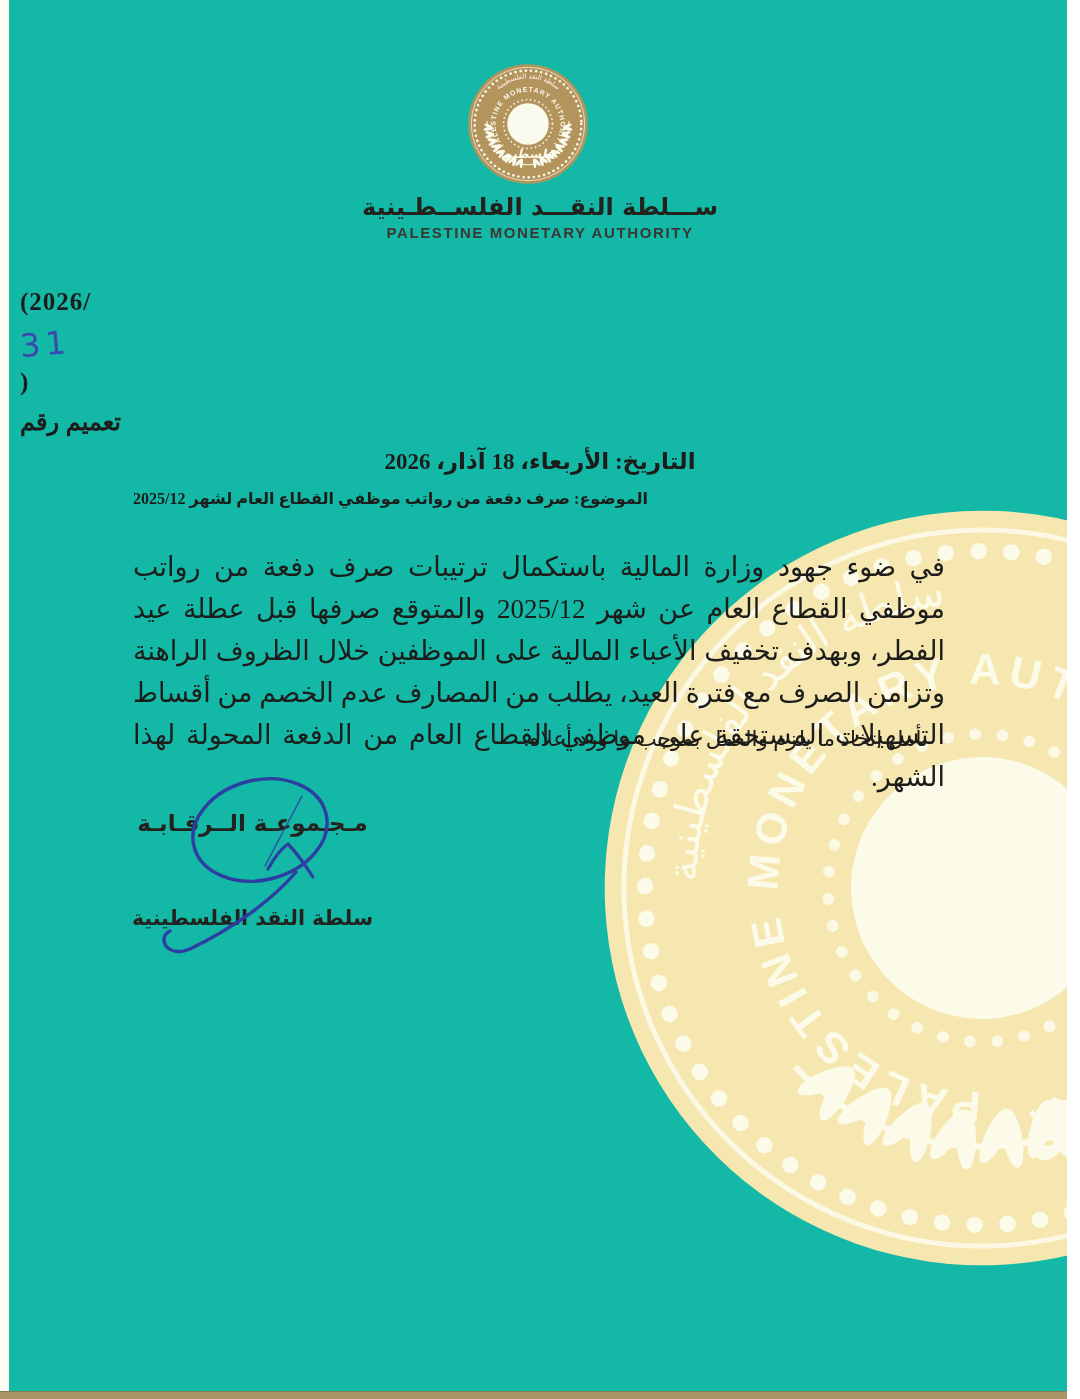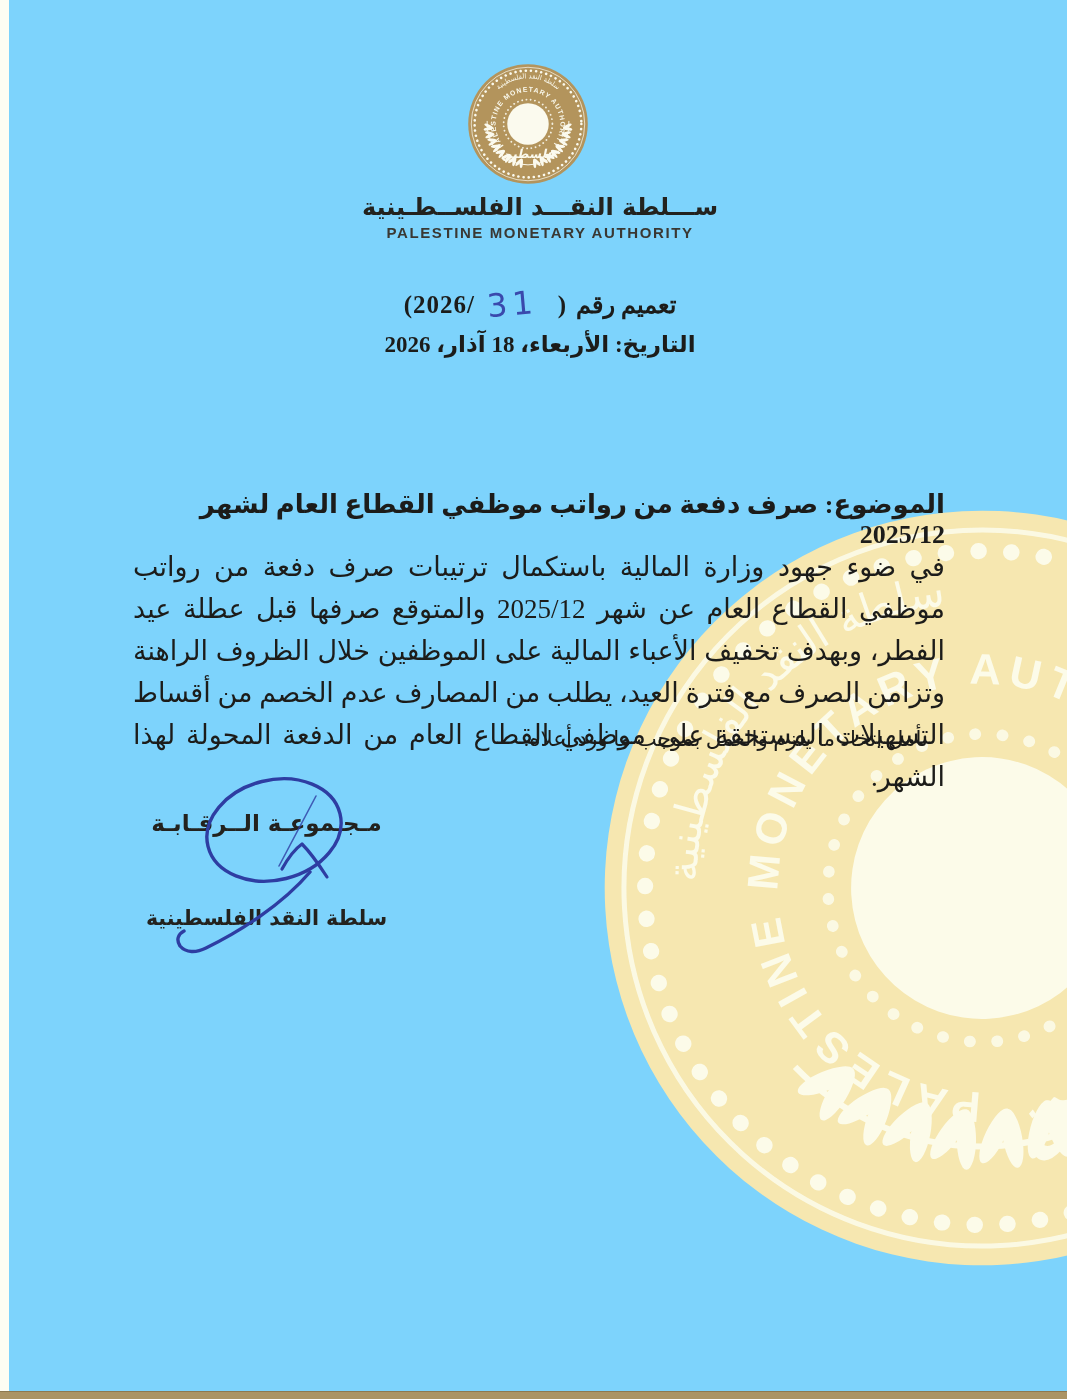--- a/index.html
+++ b/index.html
@@ -1,18 +1,18 @@
 <!DOCTYPE html>
 <html lang="ar"><head>
 <meta charset="utf-8">
 <style>
   html,body{margin:0;padding:0;background:#e8e8e0;}
   .page{
     position:relative; width:1080px; height:1399px; overflow:hidden;
-    background:#7dd3fc;
+    background:#14b8a6;
     font-family:"DejaVu Sans",sans-serif;
     color:#1c1c1a;
   }
   
   .edge-right{position:absolute;top:0;right:0;width:13px;height:100%;background:#ffffff;z-index:6;}
   .edge-left{position:absolute;top:0;left:0;width:9px;height:100%;background:#fdfdf3;z-index:6;}
   .edge-bottom{position:absolute;left:0;bottom:0;right:13px;height:7px;background:#ab9465;border-top:1px solid #8d7950;z-index:7;}
 
   
   .seal-disc{fill:var(--bg);}
@@ -32,41 +32,41 @@
   .watermark{position:absolute;left:597px;top:503px;width:770px;height:770px;z-index:0;transform:rotate(-48deg);pointer-events:none;}
   .watermark svg{--bg:#f6e7b0;--fg:#fcfbe9;width:100%;height:100%;}
 
   
   .letterhead{position:absolute;top:193px;left:0;right:0;text-align:center;z-index:2;}
   .org-ar{font-size:24px;font-weight:bold;direction:rtl;color:#23221e;}
   .org-en{font-family:"Liberation Sans",sans-serif;font-size:15px;font-weight:bold;letter-spacing:1.6px;color:#3a3833;margin-top:3px;}
 
   
   .head-block{position:absolute;top:282px;left:0;right:0;text-align:center;z-index:2;}
-  .head-block > div{line-height:40px;}
+  .head-block > div{line-height:40px;flex-direction:column;}
   .circ-line{display:flex;justify-content:center;align-items:baseline;direction:ltr;
     font-family:"Liberation Serif","DejaVu Sans",serif;font-weight:bold;font-size:25px;}
-  .circ-label{font-family:Liberation Serif, serif;font-size:24px;margin-left:10px;direction:rtl;}
+  .circ-label{font-family:Liberation Sans, sans-serif;font-size:24px;margin-left:10px;direction:rtl;}
   .circ-open{letter-spacing:1px;}
   .circ-close{margin-left:20px;}
   .handwritten{font-family:"DejaVu Sans",sans-serif;color:#3a49ac;font-size:32px;font-weight:normal;
     letter-spacing:5px;display:inline-block;transform:rotate(-5deg);margin-left:12px;position:relative;top:2px;}
   .to-line,.date-line{font-size:23px;font-weight:bold;direction:rtl;
     font-family:"Liberation Serif","DejaVu Sans",serif;}
 
   
-  .subject{position:absolute;top:489px;right:135px;left:133px;direction:rtl;text-align:right;
-    font-size:26px;font-weight:bold;z-index:2;font-family:"Liberation Serif","DejaVu Sans",serif;margin:0;}
+  .subject{position:absolute;top:489px;right:135px;left:133px;direction:rtl;text-align:left;
+    font-size:16px;font-weight:bold;z-index:2;font-family:"Liberation Serif","DejaVu Sans",serif;margin:0;}
   .para{position:absolute;top:546px;right:135px;left:133px;direction:rtl;text-align:justify;
     font-size:27px;line-height:42px;z-index:2;font-family:"Liberation Serif","DejaVu Sans",serif;margin:0;}
   .closing{position:absolute;top:726px;right:152px;left:133px;direction:rtl;text-align:right;
     font-size:21.5px;z-index:2;font-family:"Liberation Serif","DejaVu Sans",serif;margin:0;}
 
   
-  .signature{position:absolute;left:139px;top:758px;width:255px;height:250px;z-index:3;}
+  .signature{position:absolute;left:125px;top:758px;width:255px;height:250px;z-index:3;}
   .sig-group{position:absolute;top:52px;left:0;width:100%;text-align:center;direction:rtl;
     font-size:23px;font-weight:bold;color:#23221e;}
   .sig-org{position:absolute;top:148px;left:0;width:100%;text-align:center;direction:rtl;
     font-size:20.5px;font-weight:bold;color:#23221e;}
   .sig-svg{position:absolute;left:-5px;top:-3px;width:300px;height:260px;z-index:4;}
   .sig-svg path,.sig-svg ellipse{fill:none;stroke:#2e3da2;stroke-linecap:round;stroke-linejoin:round;}
 </style>
 </head>
 <body>
 

